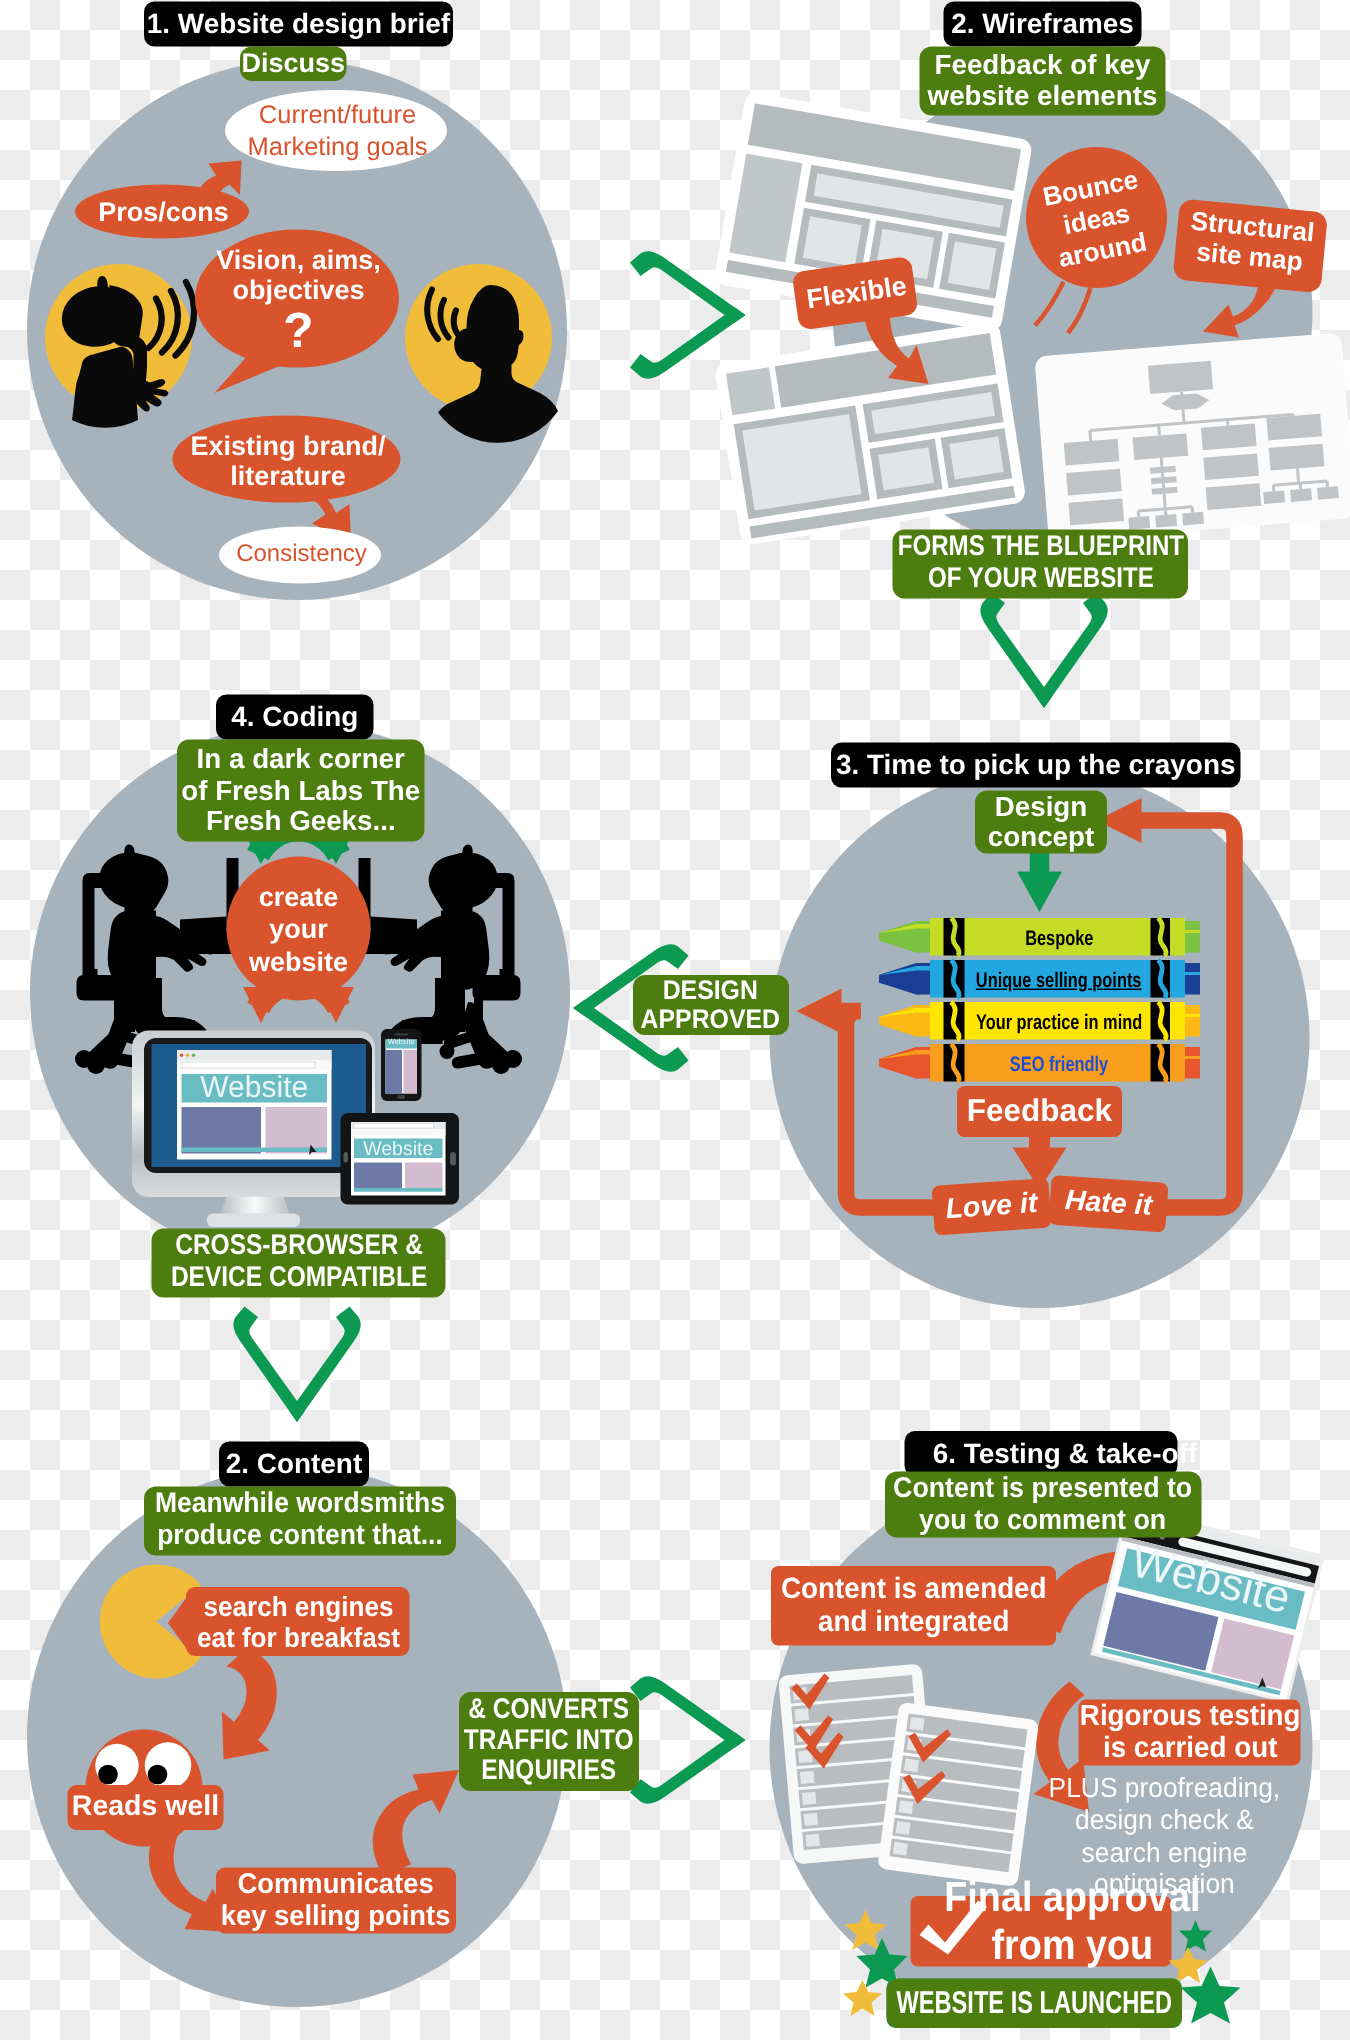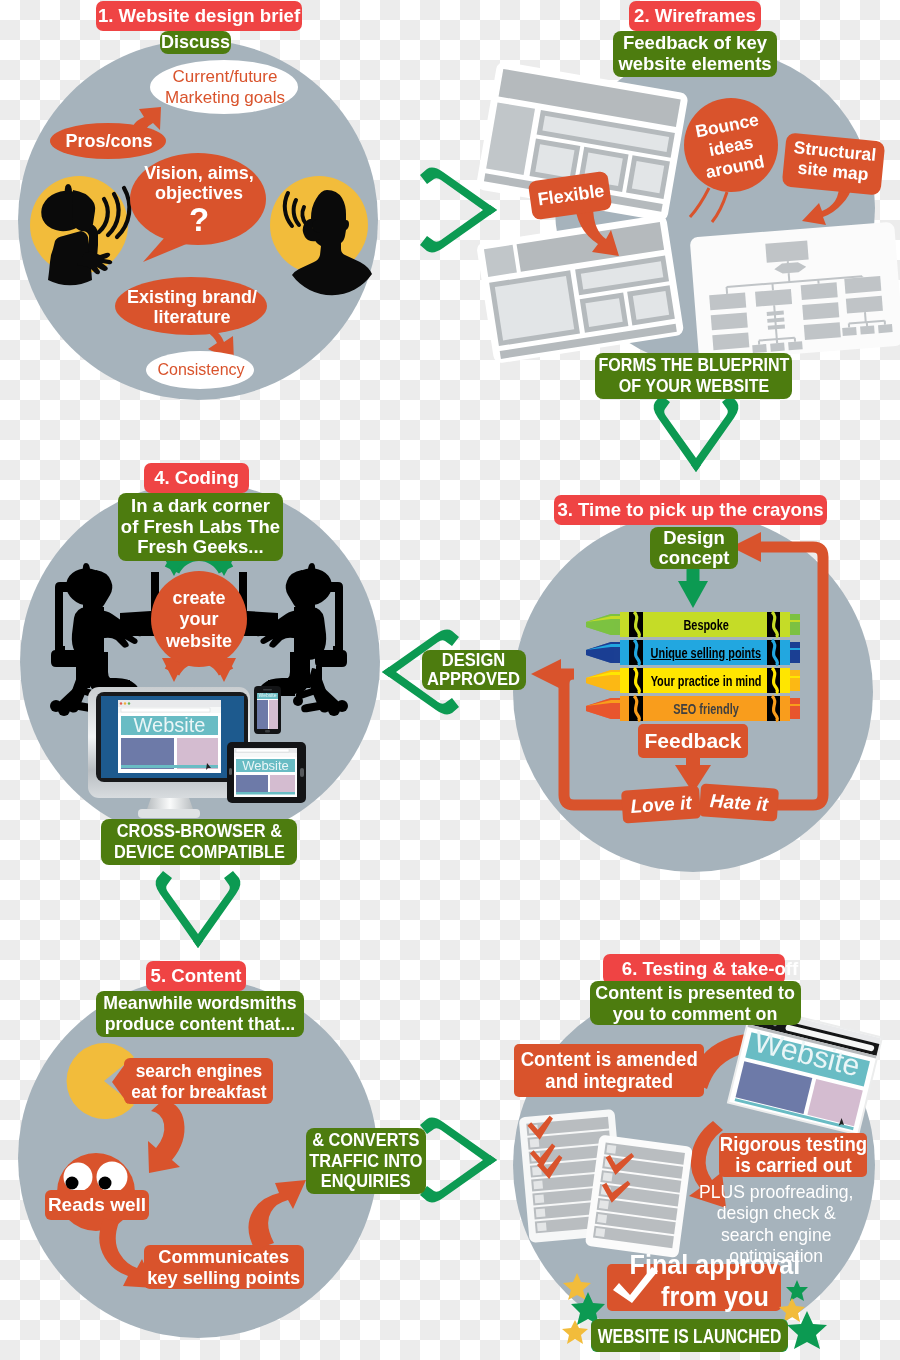--- a/index.html
+++ b/index.html
@@ -11,21 +11,21 @@
       linear-gradient(45deg,#ececec 25%,transparent 25%,transparent 75%,#ececec 75%),
       linear-gradient(45deg,#ececec 25%,transparent 25%,transparent 75%,#ececec 75%);
     background-size:40px 40px;
     background-position:0 0, 20px 20px;
   }
   #stage{position:relative;width:900px;height:1360px;}
   svg.layer{position:absolute;left:0;top:0;width:900px;height:1360px;}
   .lbl{position:absolute;box-sizing:border-box;display:flex;align-items:center;justify-content:center;
        text-align:center;line-height:1.03;white-space:pre-line;}
   .nw{white-space:pre;}
-  .hdr{background:#ef4444;color:#fff;font-weight:bold;border-radius:7px;}
+  .hdr{background:#000000;color:#fff;font-weight:bold;border-radius:7px;}
   .sub{background:#4d7c0f;color:#fff;font-weight:bold;border-radius:8px;}
   .txt{color:#fff;font-weight:bold;}
   .otxt{color:#d9532c;}
 </style>
 </head>
 <body>
 
 <div id="stage">
 
 <svg class="layer" viewBox="0 0 900 1360" xmlns="http://www.w3.org/2000/svg">
@@ -569,41 +569,41 @@
 <div class="lbl txt" style="left:532px;top:178px;width:78px;height:34px;font-size:18px;transform:rotate(-8deg);">Flexible</div>
 <div class="lbl sub nw" style="left:595px;top:353px;width:197px;height:46px;font-size:19px;line-height:1.1;"><span style="display:inline-block;transform:scaleX(0.845);">FORMS THE BLUEPRINT
 OF YOUR WEBSITE</span></div>
 
 <div class="lbl hdr nw" style="left:554px;top:495px;width:273px;height:30px;font-size:18.6px;">3. Time to pick up the crayons</div>
 <div class="lbl sub nw" style="left:650px;top:527px;width:88px;height:42px;font-size:18.5px;line-height:1.1;">Design
 concept</div>
 <div class="lbl nw" style="left:645px;top:613px;width:122px;height:24px;font-size:14px;font-weight:bold;color:#000;"><span style="display:inline-block;transform:scaleX(0.78)">Bespoke</span></div>
 <div class="lbl nw" style="left:645px;top:641px;width:122px;height:24px;font-size:14px;font-weight:bold;color:#000;text-decoration:underline;"><span style="display:inline-block;transform:scaleX(0.78)">Unique selling points</span></div>
 <div class="lbl nw" style="left:645px;top:669px;width:122px;height:24px;font-size:14px;font-weight:bold;color:#000;"><span style="display:inline-block;transform:scaleX(0.78)">Your practice in mind</span></div>
-<div class="lbl nw" style="left:645px;top:697px;width:122px;height:24px;font-size:14px;font-weight:bold;color:#404040;"><span style="display:inline-block;transform:scaleX(0.78)">SEO friendly</span></div>
+<div class="lbl nw" style="left:645px;top:697px;width:122px;height:24px;font-size:14px;font-weight:bold;color:#1d4ed8;"><span style="display:inline-block;transform:scaleX(0.78)">SEO friendly</span></div>
 <div class="lbl txt" style="left:638px;top:724px;width:110px;height:34px;font-size:21px;">Feedback</div>
 <div class="lbl txt" style="left:622px;top:788px;width:78px;height:33px;font-size:19px;font-style:italic;transform:rotate(-4deg);">Love it</div>
 <div class="lbl txt" style="left:700px;top:786px;width:78px;height:33px;font-size:19px;font-style:italic;transform:rotate(4deg);">Hate it</div>
 <div class="lbl sub nw" style="left:422px;top:650px;width:104px;height:40px;font-size:18px;line-height:1.08;"><span style="display:inline-block;transform:scaleX(0.92);">DESIGN
 APPROVED</span></div>
 
 <div class="lbl hdr nw" style="left:144px;top:463px;width:105px;height:30px;font-size:18.6px;">4. Coding</div>
 <div class="lbl sub" style="left:118px;top:493px;width:165px;height:68px;font-size:18.5px;line-height:1.1;">In a dark corner
 of Fresh Labs The
 Fresh Geeks...</div>
 <div class="lbl txt" style="left:160px;top:592px;width:78px;height:56px;font-size:18px;line-height:1.18;">create
 your
 website</div>
 <div class="lbl nw" style="left:121px;top:716px;width:97px;height:19px;font-size:20px;color:#eaf6f7;">Website</div>
 <div class="lbl nw" style="left:236px;top:759px;width:59px;height:13px;font-size:13px;color:#eaf6f7;">Website</div>
 <div class="lbl nw" style="left:257px;top:693px;width:21px;height:6px;font-size:5px;color:#eaf6f7;">Website</div>
 <div class="lbl sub nw" style="left:101px;top:819px;width:196px;height:46px;font-size:19px;line-height:1.1;"><span style="display:inline-block;transform:scaleX(0.86);">CROSS-BROWSER &amp;
 DEVICE COMPATIBLE</span></div>
 
-<div class="lbl hdr nw" style="left:146px;top:961px;width:100px;height:30px;font-size:18.6px;">5. Content</div>
+<div class="lbl hdr nw" style="left:146px;top:961px;width:100px;height:30px;font-size:18.6px;">2. Content</div>
 <div class="lbl sub nw" style="left:96px;top:991px;width:208px;height:46px;font-size:19px;line-height:1.1;"><span style="display:inline-block;transform:scaleX(0.93);">Meanwhile wordsmiths
 produce content that...</span></div>
 <div class="lbl txt nw" style="left:124px;top:1058px;width:149px;height:46px;font-size:18.5px;line-height:1.14;"><span style="display:inline-block;transform:scaleX(0.94);">search engines
 eat for breakfast</span></div>
 <div class="lbl txt nw" style="left:45px;top:1190px;width:104px;height:30px;font-size:19px;">Reads well</div>
 <div class="lbl txt nw" style="left:144px;top:1245px;width:160px;height:44px;font-size:19px;line-height:1.12;"><span style="display:inline-block;transform:scaleX(0.96);">Communicates
 key selling points</span></div>
 <div class="lbl sub nw" style="left:306px;top:1128px;width:120px;height:66px;font-size:19px;line-height:1.1;"><span style="display:inline-block;transform:scaleX(0.86);">&amp; CONVERTS
 TRAFFIC INTO
 ENQUIRIES</span></div>

